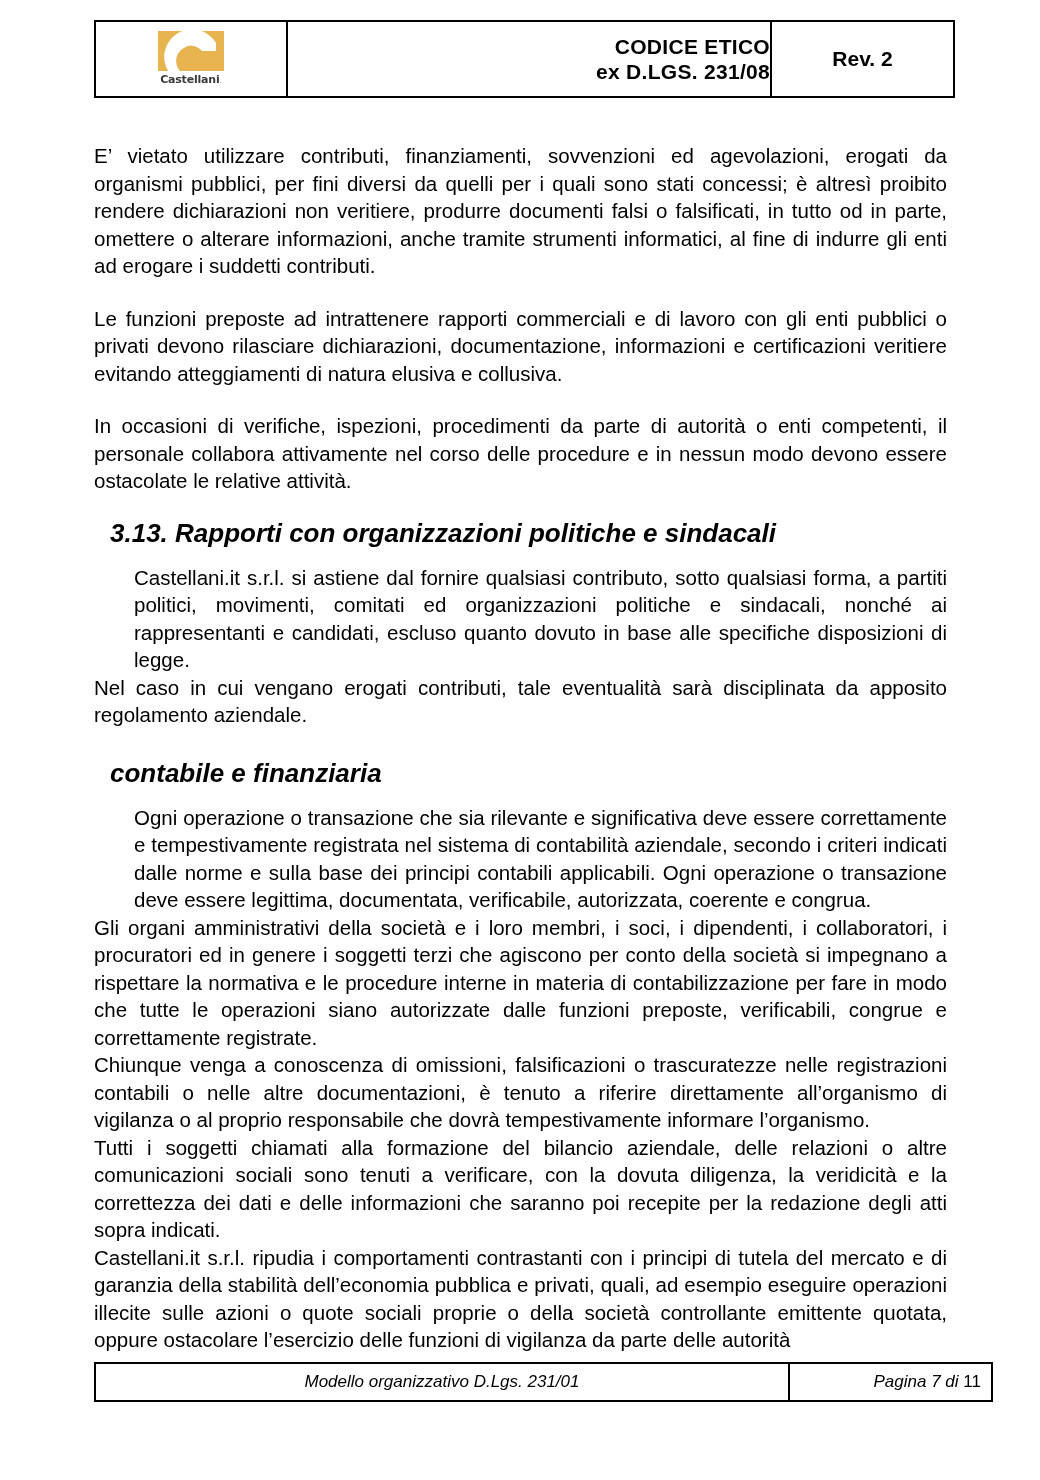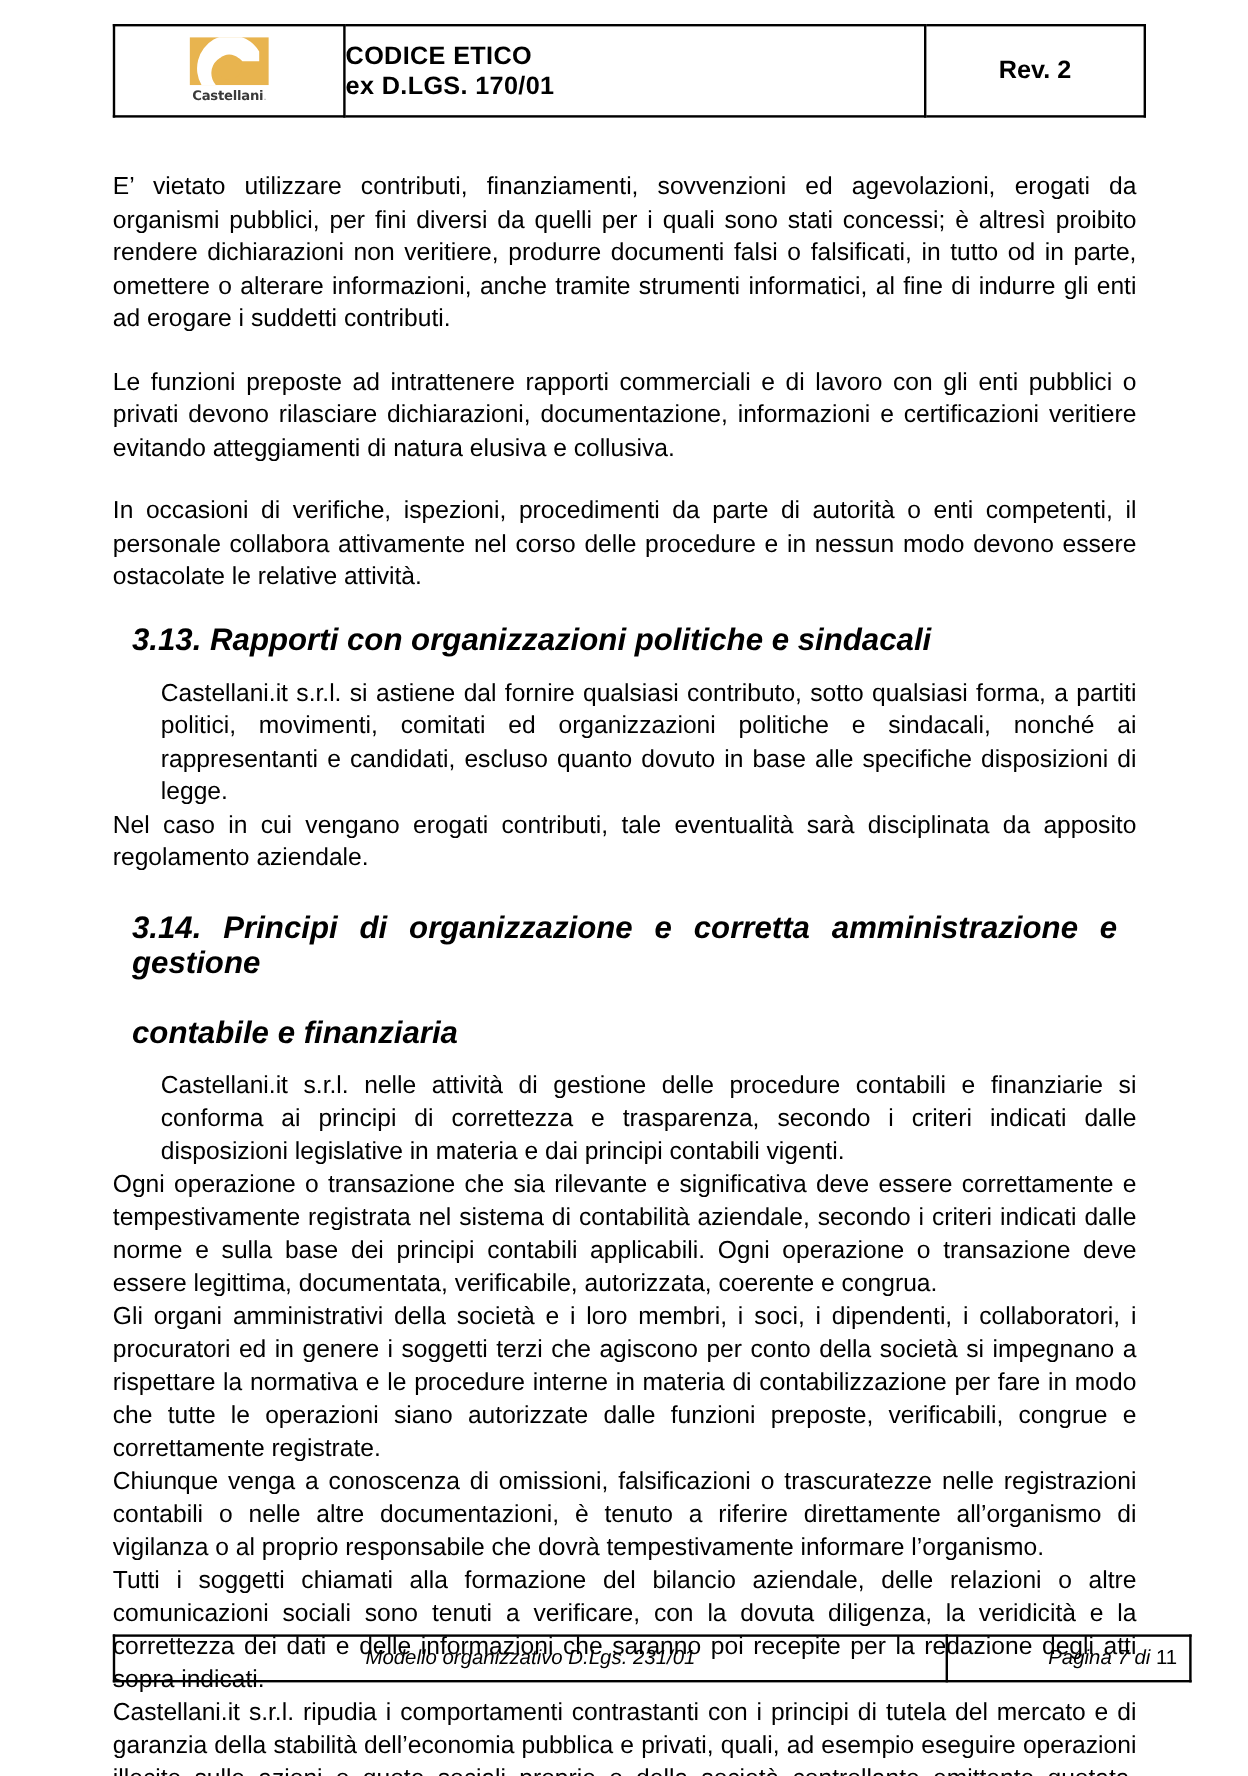--- a/index.html
+++ b/index.html
@@ -34,21 +34,21 @@
     height: 78px;
     border-collapse: collapse;
     table-layout: fixed;
   }
   .header-table td {
     border: 2px solid #000;
     vertical-align: middle;
     padding: 0;
   }
   .hdr-logo-cell { width: 190px; text-align: center; }
-  .hdr-title-cell { width: 482px; text-align: left; }
+  .hdr-title-cell { width: 482px; text-align: right; }
   .hdr-rev-cell  { width: 181px; text-align: center; }
 
   .logo-wrap {
     display: inline-block;
     text-align: center;
     line-height: 0;
   }
   .logo-mark {
     display: block;
     margin: 0 auto;
@@ -167,21 +167,21 @@
           <svg class="logo-mark" width="66" height="40" viewBox="0 0 66 40">
             <rect x="0" y="0" width="66" height="40" fill="#E8B44F"></rect>
             <path d="M10 40 A23 23 0 0 1 58 12 L58 20 L44 20 A13.5 13.5 0 0 0 22 40 Z" fill="#FFFFFF"></path>
             <circle cx="33" cy="25" r="10.5" fill="#E8B44F"></circle>
           </svg>
           <span class="logo-word"><span>Castellani</span><span class="dot">.</span></span>
         </span>
       </td>
       <td class="hdr-title-cell">
         <div class="hdr-title-l1">CODICE ETICO</div>
-        <div class="hdr-title-l2">ex D.LGS. 170/01</div>
+        <div class="hdr-title-l2">ex D.LGS. 231/08</div>
       </td>
       <td class="hdr-rev-cell">
         <div class="hdr-rev">Rev. 2</div>
       </td>
     </tr>
   </tbody>
     </table>
 
   <div class="content">
 
@@ -191,25 +191,23 @@
 
     <p class="para gap">In occasioni di verifiche, ispezioni, procedimenti da parte di autorità o enti competenti, il personale collabora attivamente nel corso delle procedure e in nessun modo devono essere ostacolate le relative attività.</p>
 
     <h2 class="section-heading sp-before">3.13. Rapporti con organizzazioni politiche e sindacali</h2>
 
     <p class="para">Castellani.it s.r.l.  si astiene dal fornire qualsiasi contributo, sotto qualsiasi forma, a partiti politici, movimenti, comitati ed organizzazioni politiche e sindacali, nonché ai rappresentanti e candidati, escluso quanto dovuto in base alle specifiche disposizioni di legge.</p>
 
     <p class="para tight">Nel caso in cui vengano erogati contributi, tale eventualità sarà disciplinata da apposito regolamento aziendale.</p>
 
     <h2 class="section-heading sp-before-lg">
-      <span class="just-line">3.14. Principi di organizzazione e corretta amministrazione e gestione</span>
       <span>contabile e finanziaria</span>
     </h2>
 
-    <p class="para">Castellani.it s.r.l. nelle attività di gestione delle procedure contabili e finanziarie si conforma ai principi di correttezza e trasparenza, secondo i criteri indicati dalle disposizioni legislative in materia e dai principi contabili vigenti.</p>
 
     <p class="para tight">Ogni operazione o transazione che sia rilevante e significativa deve essere correttamente e tempestivamente registrata nel sistema di contabilità aziendale, secondo i criteri indicati dalle norme e sulla base dei principi contabili applicabili. Ogni operazione o transazione deve essere legittima, documentata, verificabile, autorizzata, coerente e congrua.</p>
 
     <p class="para tight">Gli organi amministrativi della società e i loro membri, i soci, i dipendenti, i collaboratori, i procuratori ed in genere i soggetti terzi che agiscono per conto della società si impegnano a  rispettare la normativa e le procedure interne in materia di contabilizzazione per fare in modo che tutte le operazioni siano autorizzate dalle funzioni preposte, verificabili, congrue e correttamente registrate.</p>
 
     <p class="para tight">Chiunque venga a conoscenza di omissioni, falsificazioni o trascuratezze nelle registrazioni contabili o nelle altre documentazioni, è tenuto a riferire direttamente all’organismo di vigilanza o al proprio responsabile che dovrà tempestivamente informare l’organismo.</p>
 
     <p class="para tight">Tutti i soggetti chiamati alla formazione del bilancio aziendale, delle relazioni o altre comunicazioni sociali sono tenuti a verificare, con la dovuta diligenza, la veridicità e la correttezza dei dati e delle informazioni che saranno poi recepite per la redazione degli atti sopra indicati.</p>
 
     <p class="para tight">Castellani.it s.r.l.  ripudia i comportamenti contrastanti con i principi di tutela del mercato e di garanzia della stabilità dell’economia pubblica e privati, quali, ad esempio eseguire operazioni illecite sulle azioni o quote sociali proprie o della società controllante emittente quotata, oppure ostacolare l’esercizio delle funzioni di vigilanza da parte delle autorità</p>

